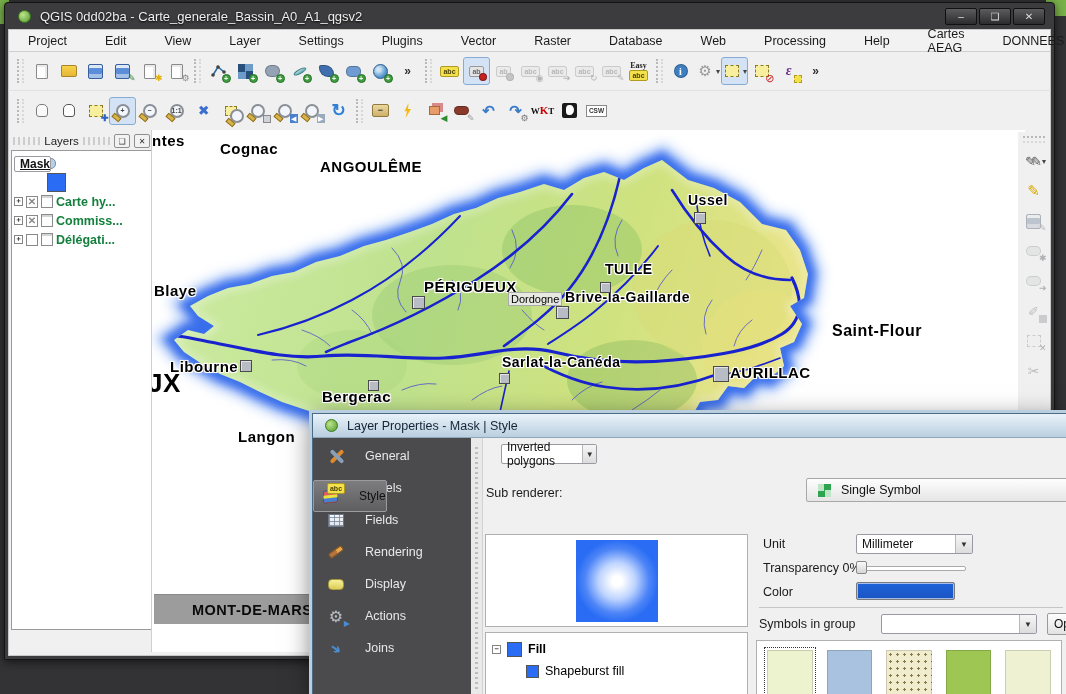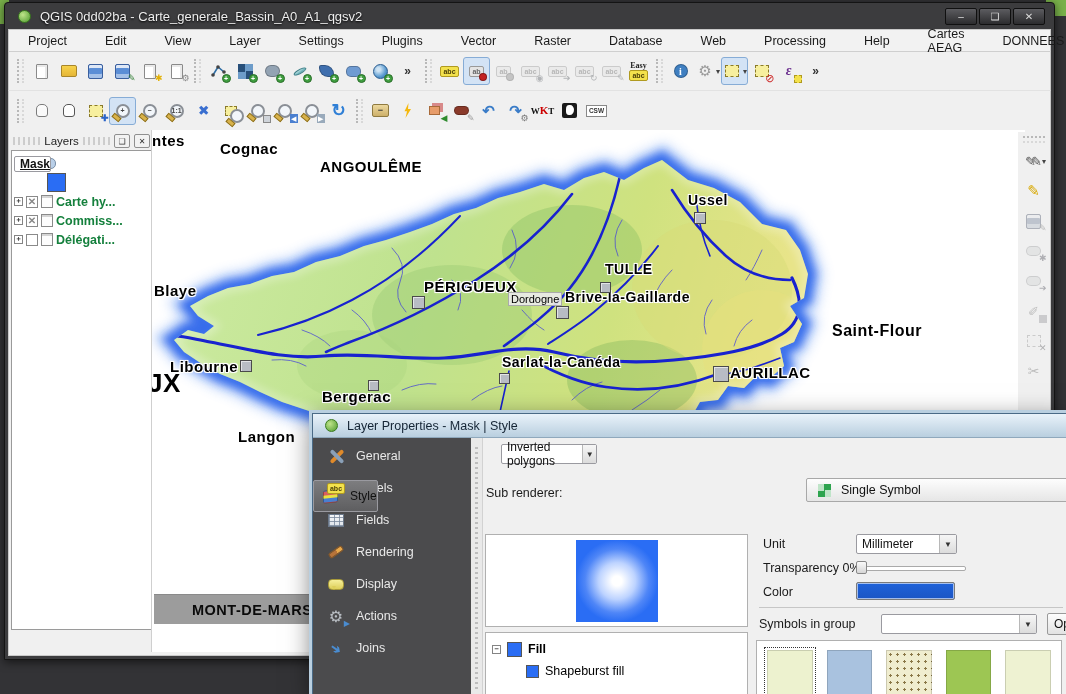--- a/index.html
+++ b/index.html
@@ -125,21 +125,21 @@
   #right-toolbar .tbtn{margin-bottom:2px;}
 
   
   #dialog{position:absolute;left:312px;top:413px;width:756px;height:283px;background:#f0f0f0;
     border:1px solid #4a6a86;box-shadow:0 0 0 3px #b9cfe0,0 6px 24px rgba(0,0,0,.55);
     display:flex;flex-direction:column;overflow:hidden;z-index:10;}
   #dlg-title{height:24px;background:linear-gradient(#e9f2fa,#b9cfdf);border-bottom:1px solid #8fa8bc;
     display:flex;align-items:center;gap:6px;padding:0 8px;font-size:12.5px;color:#152535;}
   #dlg-body{flex:1;display:flex;min-height:0;}
   #dlg-tabs{width:158px;background:#4b4b4d;padding-top:2px;overflow:hidden;}
-  .dtab{height:32px;display:flex;align-items:center;gap:9px;padding-left:12px;color:#e8e8e8;font-size:12.5px;}
+  .dtab{height:32px;display:flex;align-items:center;gap:18px;padding-left:12px;color:#e8e8e8;font-size:12.5px;}
   .dtab.sel{background:linear-gradient(#7d7d7f,#5e5e60);margin-top:8px;}
   .dtab .ic{width:22px;height:20px;}
   #dlg-content{flex:1;position:relative;background:#f0f0f0;min-width:0;}
   .vstrip{position:absolute;left:0;top:0;bottom:0;width:12px;background:#e9e9e9;border-right:1px solid #d2d2d2;}
   .vstrip::after{content:"";position:absolute;left:4px;top:6px;bottom:6px;width:3px;
     background:repeating-linear-gradient(0deg,#bdbdbd 0 2px,transparent 2px 5px);}
   .dlbl{position:absolute;font-size:12.5px;color:#1a1a1a;}
   .sel{position:absolute;background:#fff;border:1px solid #9a9aa0;border-radius:2px;display:flex;align-items:center;
     font-size:12px;padding-left:5px;color:#111;}
   .sel .arr{margin-left:auto;width:17px;align-self:stretch;background:linear-gradient(#f6f6f6,#dcdcdc);
@@ -757,21 +757,21 @@
           </span>
         <span>Single Symbol</span>
       </div>
 
 
       <div id="preview-panel">
         <div id="shapeburst"></div>
       </div>
 
       <div class="dlbl" style="left:292px;top:99px;">Unit</div>
-      <div class="sel" style="left:385px;top:96px;width:101px;height:20px;">
+      <div class="sel" style="left:385px;top:96px;width:117px;height:20px;">
         <span>Millimeter</span>
         <span class="arr">▼</span>
       </div>
 
       <div class="dlbl" style="left:292px;top:123px;">Transparency 0%</div>
       <div class="slid" style="left:385px;top:122px;">
         <span class="knob"></span>
       </div>
 
       <div class="dlbl" style="left:292px;top:147px;">Color</div>

